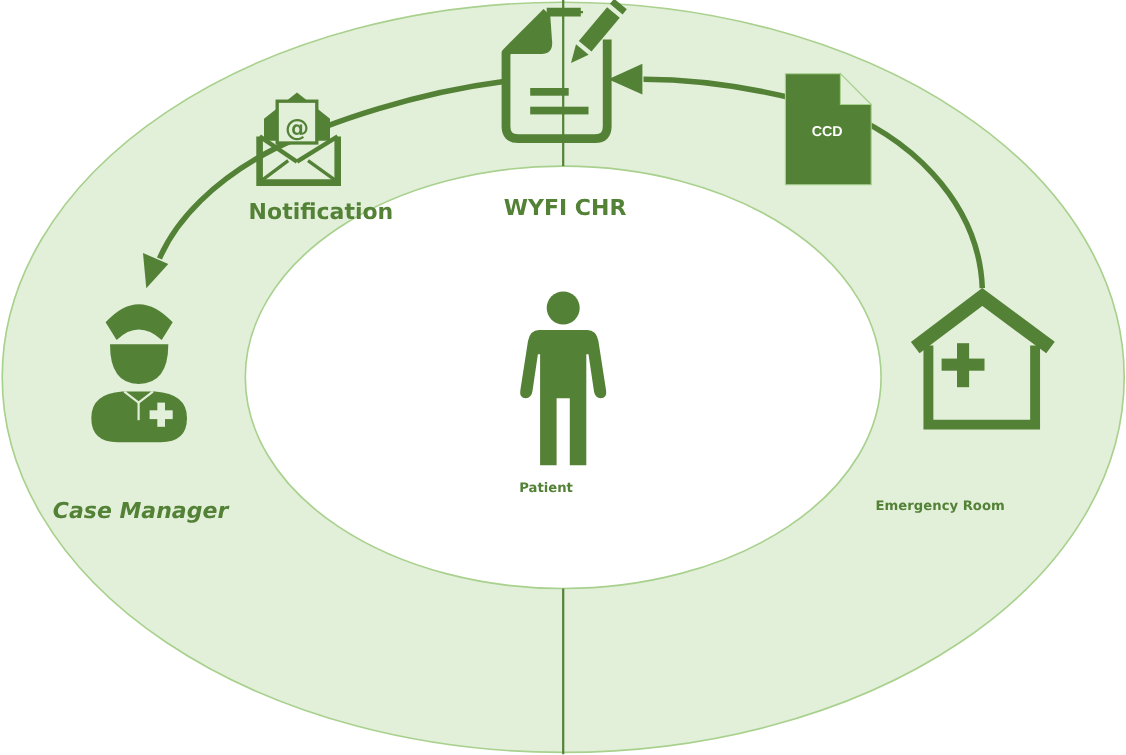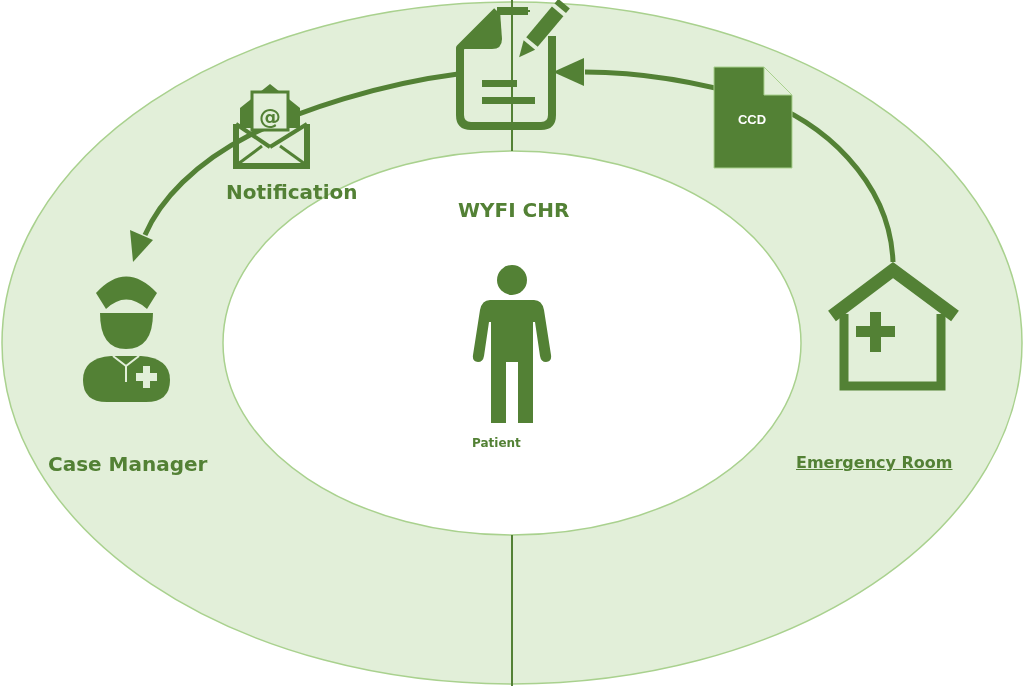--- a/index.html
+++ b/index.html
@@ -7,24 +7,24 @@
   #diagram { position: absolute; left: 0; top: 0; width: 1024px; height: 686px; }
   .label {
     position: absolute;
     font-family: "DejaVu Sans", "Liberation Sans", sans-serif;
     font-weight: bold;
     color: #538135;
     white-space: nowrap;
     letter-spacing: 0px;
   }
   #lbl-notification { left: 206px; top: 180px; font-size: 20px; margin-left: 20px; }
-  #lbl-wyfi { left: 458px; top: 176px; font-size: 20px; margin-top: 22px; }
+  #lbl-wyfi { left: 458px; top: 176px; font-size: 20px; }
   #lbl-patient { left: 472px; top: 436px; font-size: 12px; }
-  #lbl-case { left: 48px; top: 452px; font-size: 20px; }
-  #lbl-er { left: 796px; top: 453px; font-size: 16px; text-decoration: underline; }
+  #lbl-case { left: 48px; top: 452px; font-size: 20px; font-style: italic; }
+  #lbl-er { left: 796px; top: 453px; font-size: 12px; }
   .ccd-text {
     font-family: "Liberation Sans", "DejaVu Sans", sans-serif;
     font-weight: bold;
     font-size: 13px;
     fill: #ffffff;
   }
 </style>
 </head>
 <body>
 

